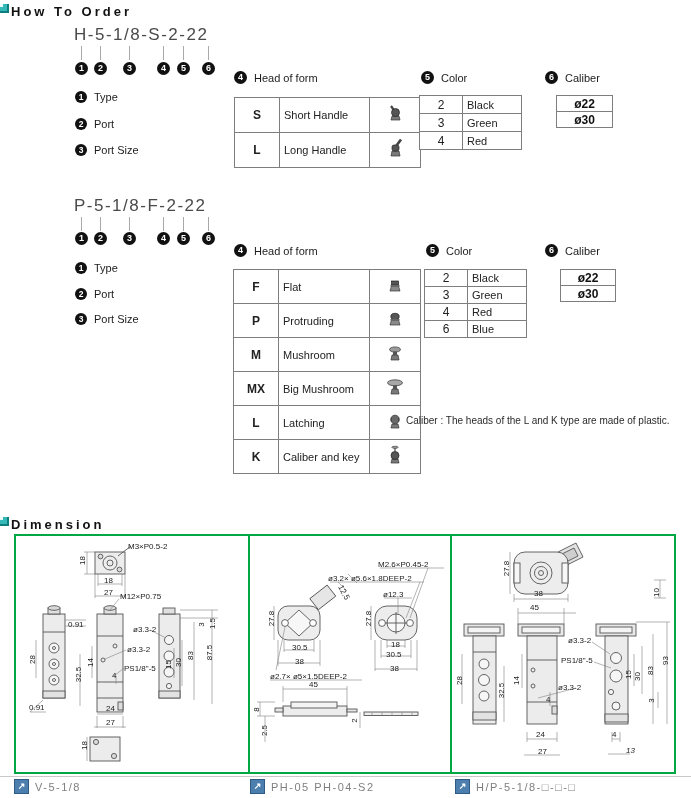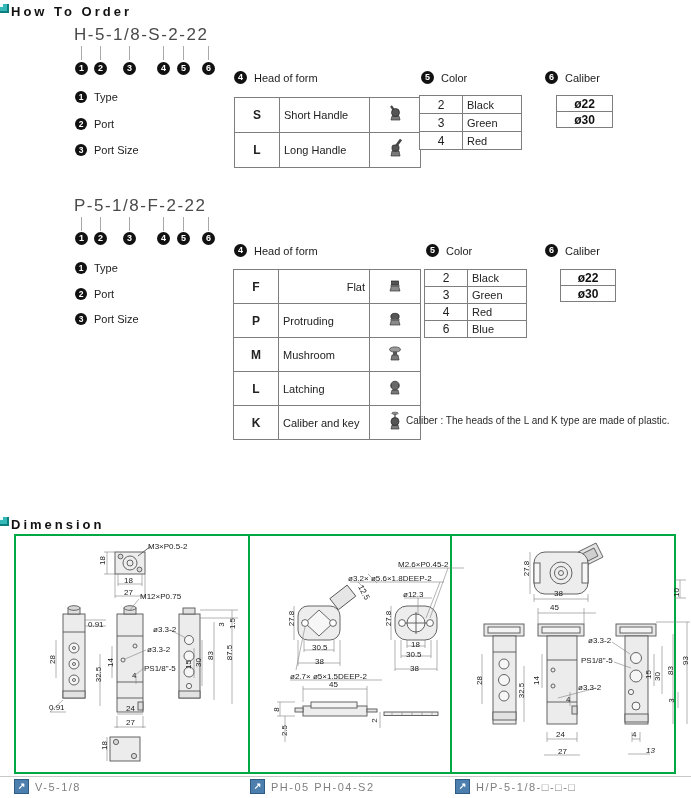--- a/index.html
+++ b/index.html
@@ -18,21 +18,21 @@
   table.tb{border-collapse:collapse;position:absolute;table-layout:fixed;background:#fff;}
   table.tb td{border:1px solid #7e7e7e;padding:0 4px;overflow:hidden;}
   td.ccode{font-size:12px;font-weight:bold;text-align:center;color:#222;}
   td.cname{font-size:11px;color:#222;}
   td.cicon{text-align:center;}
   td.ccol{font-size:12px;text-align:center;color:#222;}
   td.cal{font-size:12px;font-weight:bold;text-align:center;color:#111;margin-left:24px;}
   .notice{font-size:10px;color:#2a2a2a;white-space:nowrap;}
   .dimbox{position:absolute;left:14px;top:534px;width:658px;height:236px;border:2px solid #00a844;background:#fff;}
   .vdiv{position:absolute;top:534px;width:2px;height:240px;background:#00a844;}
-  .panel{position:absolute;width:230px;height:234px;margin-left:20px;}
+  .panel{position:absolute;width:230px;height:234px;}
   .dim-label{position:absolute;font-size:8px;color:#1a1a1a;white-space:nowrap;line-height:9px;}
   .flink{position:absolute;display:flex;align-items:center;gap:6px;top:779px;}
   .flink .fi{width:13px;height:13px;background:#4d7fae;border:1px solid #2f5a84;color:#fff;font-size:9px;font-weight:bold;text-align:center;line-height:13px;}
   .flink .ft{font-size:11px;color:#7f7f7f;letter-spacing:1.5px;white-space:nowrap;}
   .hrule{position:absolute;left:0;top:776px;width:691px;height:1px;background:#c9c9c9;}
   svg{position:absolute;left:0;top:0;}
 </style>
 </head>
 <body>
 
@@ -163,21 +163,21 @@
 </div>
 
 <div class="abs sechead" style="left:234px;top:244px;">
   <span class="co">4</span>
   <span class="lbl">Head of form</span>
 </div>
 <table class="tb" style="left:233px;top:269px;width:168px;">
   <tbody>
       <tr style="height:34px;">
     <td class="ccode" style="width:36px;">F</td>
-    <td class="cname" style="width:82px;text-align:right;">Flat</td>
+    <td class="cname" style="width:82px;">Flat</td>
     <td class="cicon" style="width:42px;">
       <svg width="20" height="20" viewBox="0 0 20 20" style="position:static;">
             <path d="M5 16h10l-1.5-5H6.5z" fill="#8a8a8a" stroke="#333" stroke-width="0.7"></path>
             <rect x="6.5" y="6" width="7" height="4" fill="#555" stroke="#222" stroke-width="0.7"></rect>
             <rect x="5.5" y="10" width="9" height="1.6" fill="#666"></rect>
           </svg>
     </td>
   </tr>
   <tr style="height:34px;">
     <td class="ccode">P</td>
@@ -191,20 +191,31 @@
     </td>
   </tr>
   <tr style="height:34px;">
     <td class="ccode">M</td>
     <td class="cname">Mushroom</td>
     <td class="cicon">
       <svg width="20" height="20" viewBox="0 0 20 20" style="position:static;">
             <path d="M6 17h8l-1-5H7z" fill="#7a7a7a" stroke="#333" stroke-width="0.7"></path>
             <ellipse cx="10" cy="6.5" rx="5.5" ry="2.6" fill="#9a9a9a" stroke="#333" stroke-width="0.7"></ellipse>
             <rect x="8" y="8.5" width="4" height="3.5" fill="#555"></rect>
+          </svg>
+    </td>
+  </tr>
+  <tr style="height:34px;">
+    <td class="ccode">MX</td>
+    <td class="cname">Big Mushroom</td>
+    <td class="cicon">
+      <svg width="22" height="20" viewBox="0 0 22 20" style="position:static;">
+            <path d="M7 17h8l-1-5H8z" fill="#7a7a7a" stroke="#333" stroke-width="0.7"></path>
+            <ellipse cx="11" cy="5.8" rx="7.5" ry="3" fill="#a8a8a8" stroke="#333" stroke-width="0.7"></ellipse>
+            <rect x="9" y="8.2" width="4" height="4" fill="#555"></rect>
           </svg>
     </td>
   </tr>
   <tr style="height:34px;">
     <td class="ccode">L</td>
     <td class="cname">Latching</td>
     <td class="cicon">
       <svg width="20" height="20" viewBox="0 0 20 20" style="position:static;">
             <path d="M6 17h8l-1-4H7z" fill="#7a7a7a" stroke="#333" stroke-width="0.7"></path>
             <circle cx="10" cy="8.5" r="4.3" fill="#555" stroke="#222" stroke-width="0.7"></circle>

